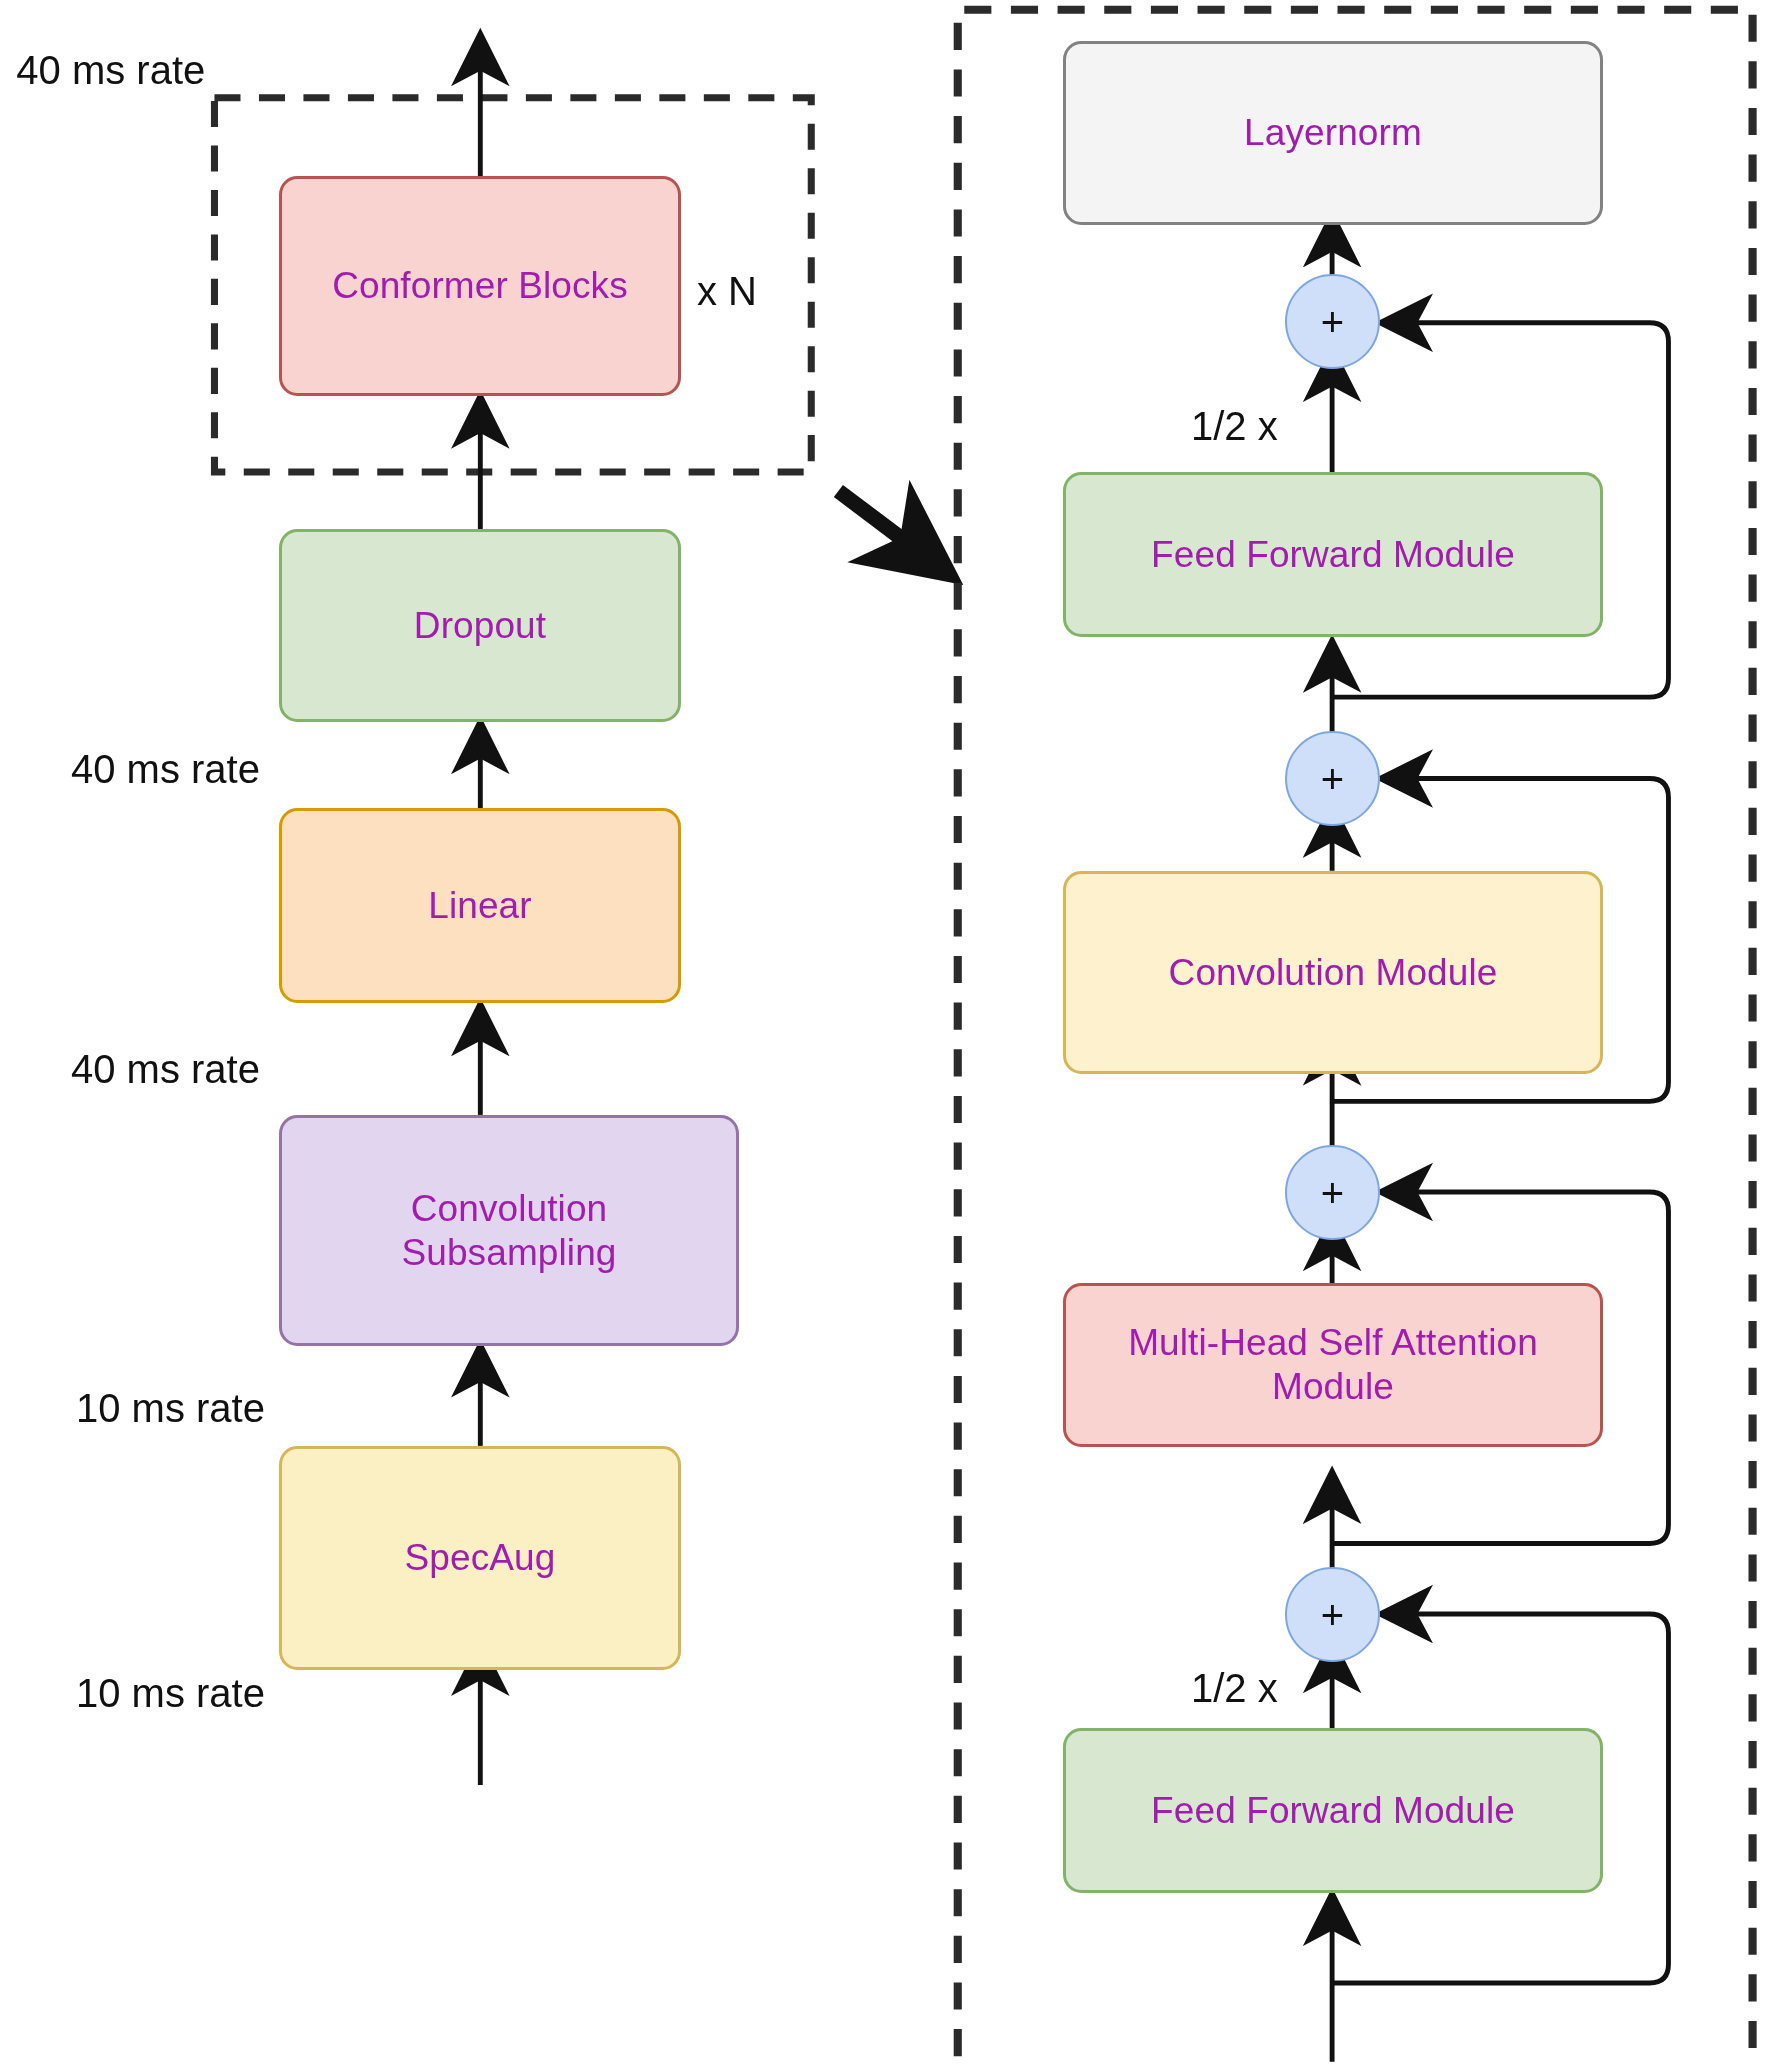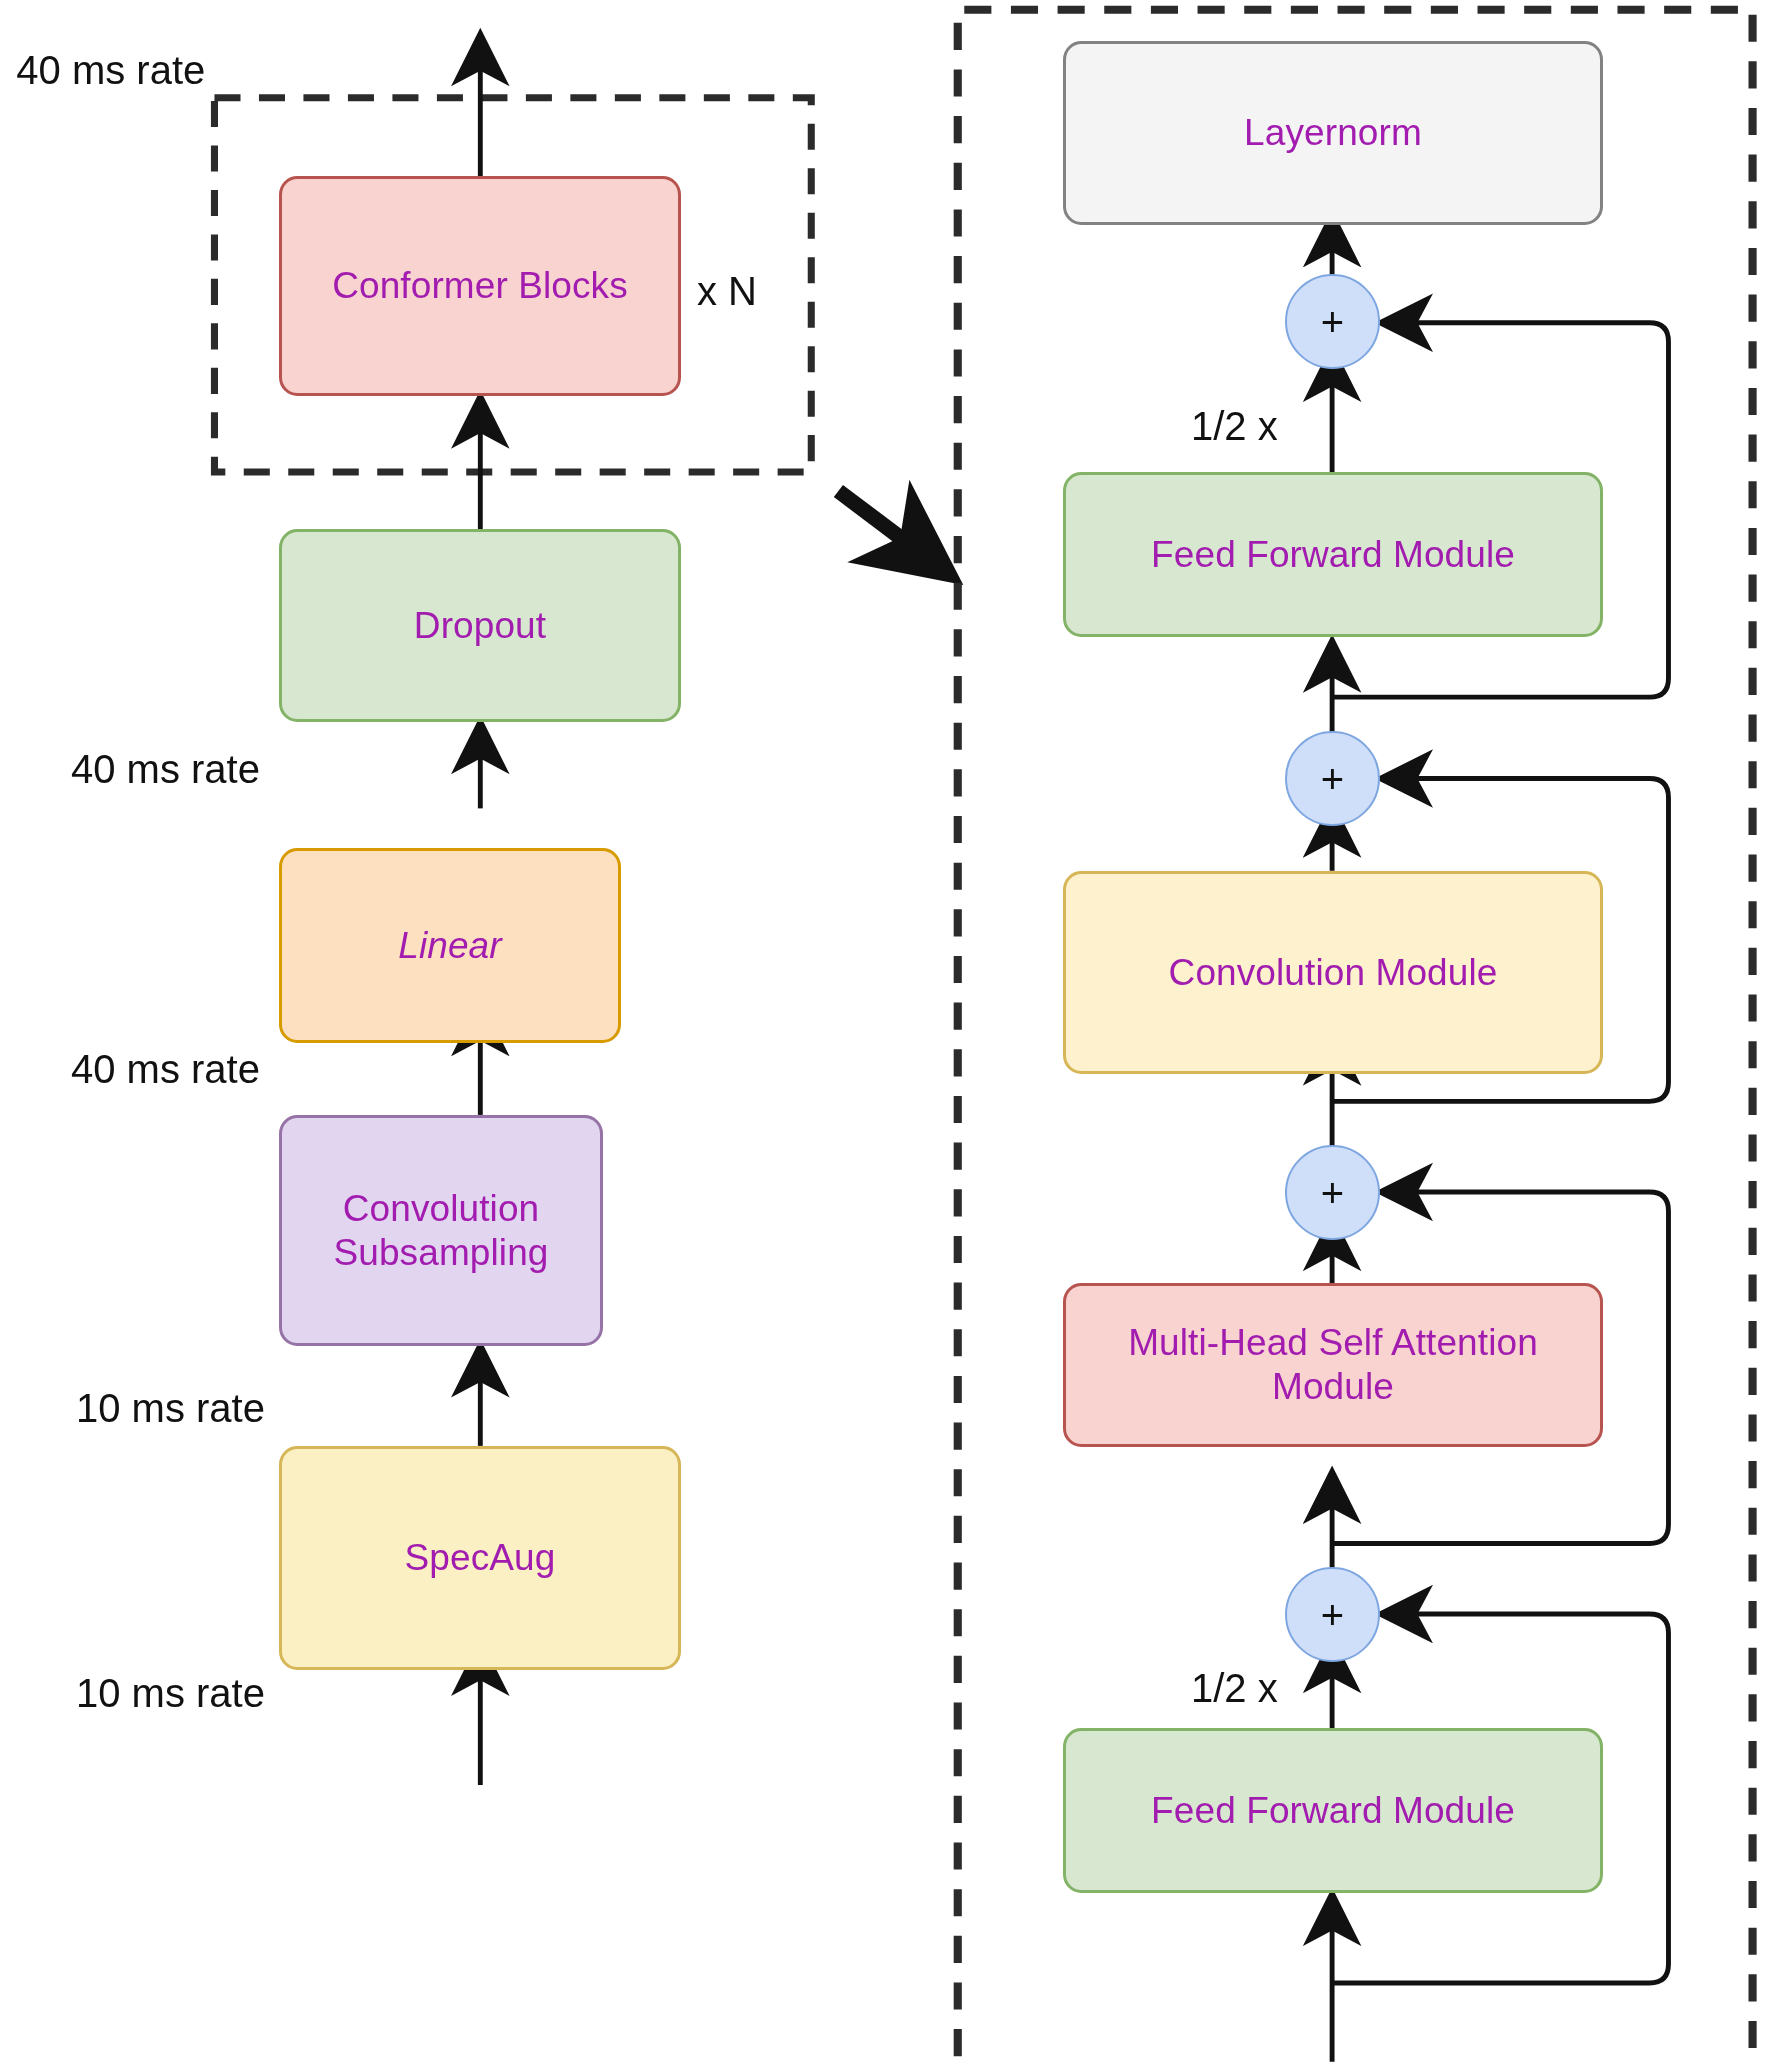--- a/index.html
+++ b/index.html
@@ -118,25 +118,25 @@
   <div class="node pink" style="left:279px;top:176px;width:402px;height:220px;">
     <span>Conformer Blocks</span>
   </div>
 
   <div class="lbl" style="left:697px;top:269px;">x N</div>
 
   <div class="node green" style="left:279px;top:529px;width:402px;height:193px;">
     <span>Dropout</span>
   </div>
 
-  <div class="node orange" style="left:279px;top:848px;width:342px;height:195px;font-style:italic;">
+  <div class="node orange" style="left:279px;top:808px;width:402px;height:195px;">
     <span>Linear</span>
   </div>
 
-  <div class="node purple" style="left:279px;top:1115px;width:324px;height:231px;flex-direction:column;">
+  <div class="node purple" style="left:279px;top:1115px;width:460px;height:231px;flex-direction:column;">
     <span>Convolution</span>
     <span>Subsampling</span>
   </div>
 
   <div class="node yellow-l" style="left:279px;top:1446px;width:402px;height:224px;">
     <span>SpecAug</span>
   </div>
 
   <div class="lbl" style="left:16.3px;top:48px;">40 ms rate</div>
 

